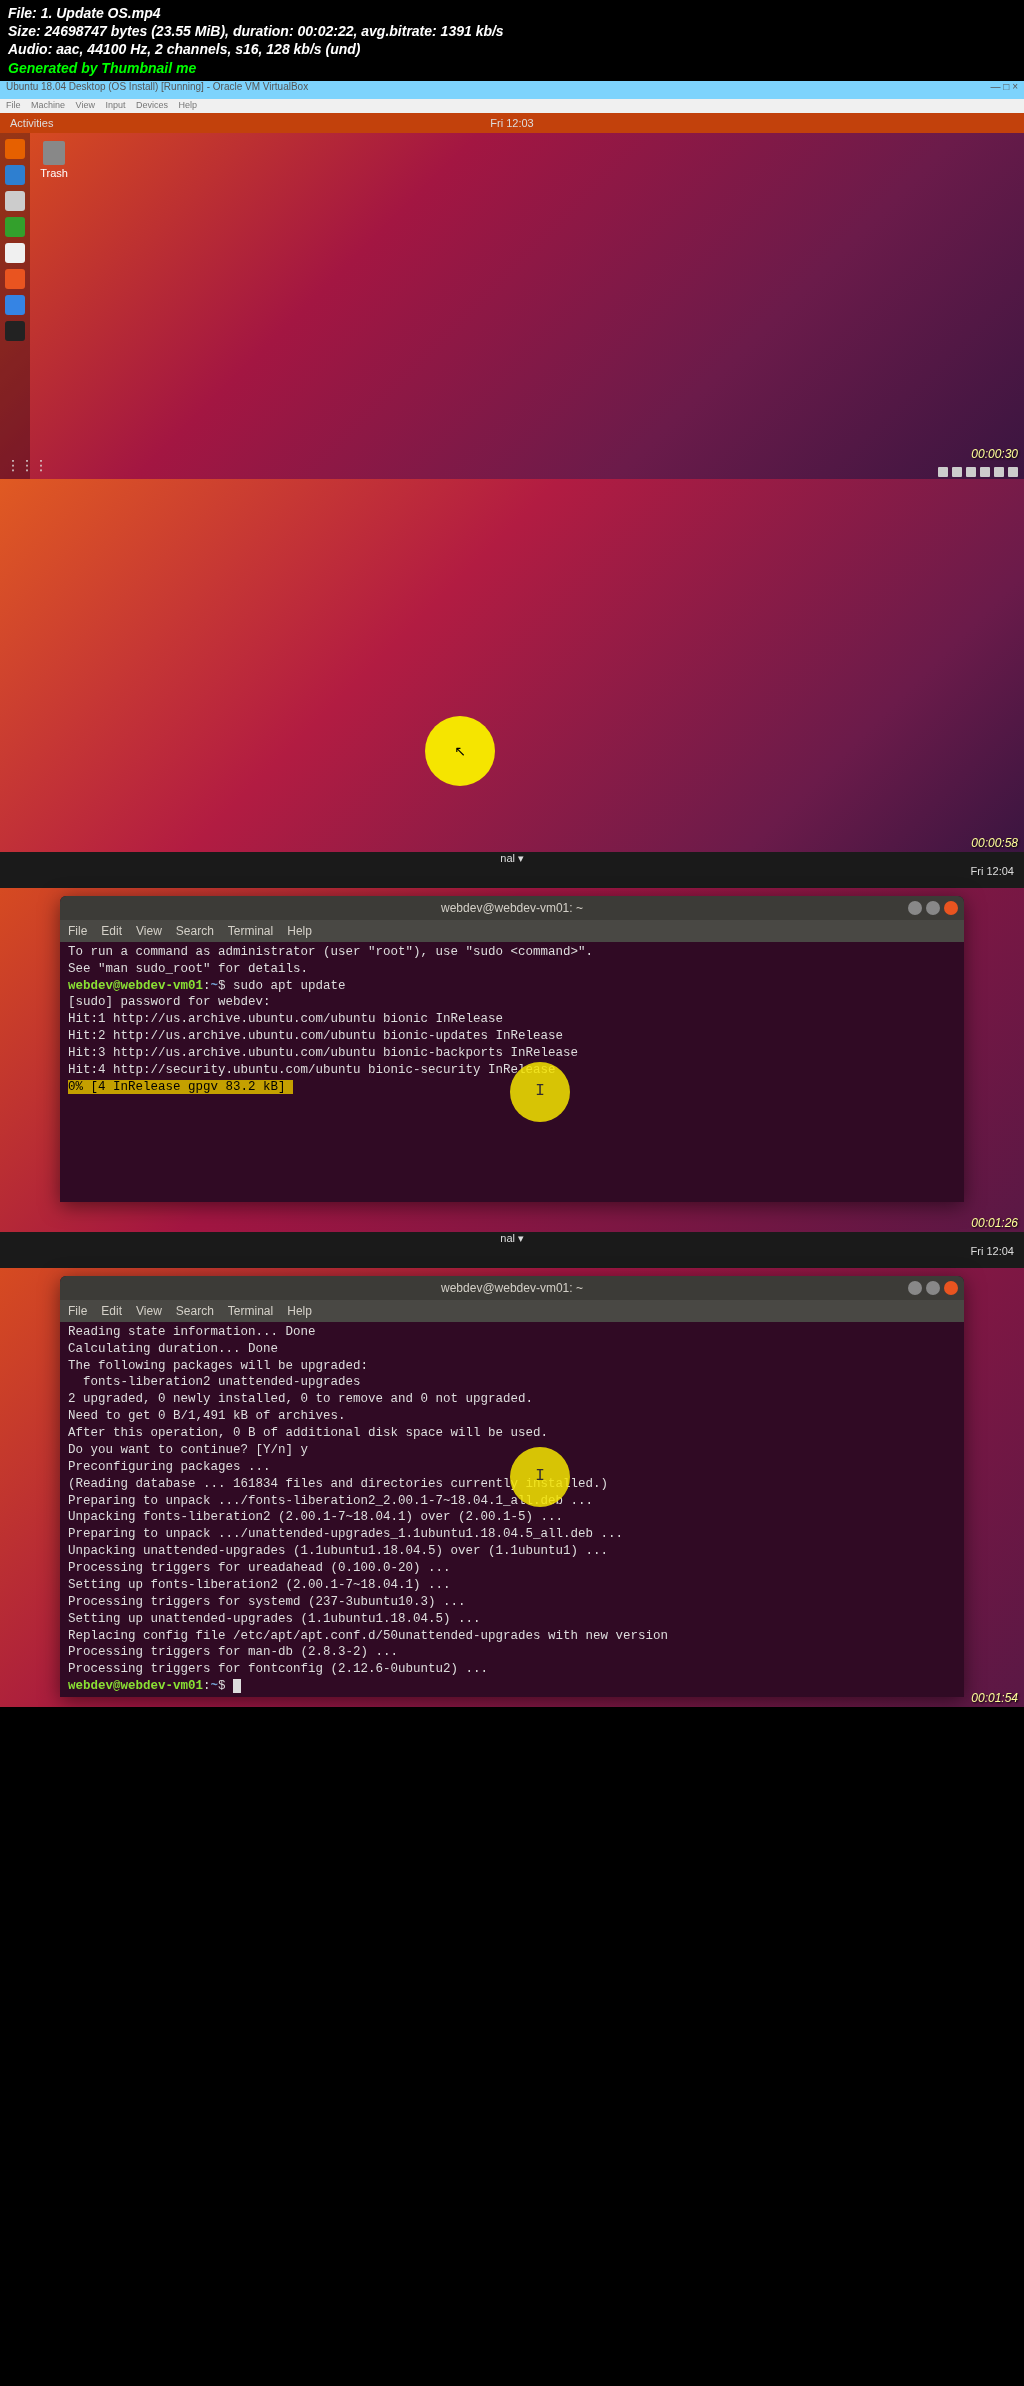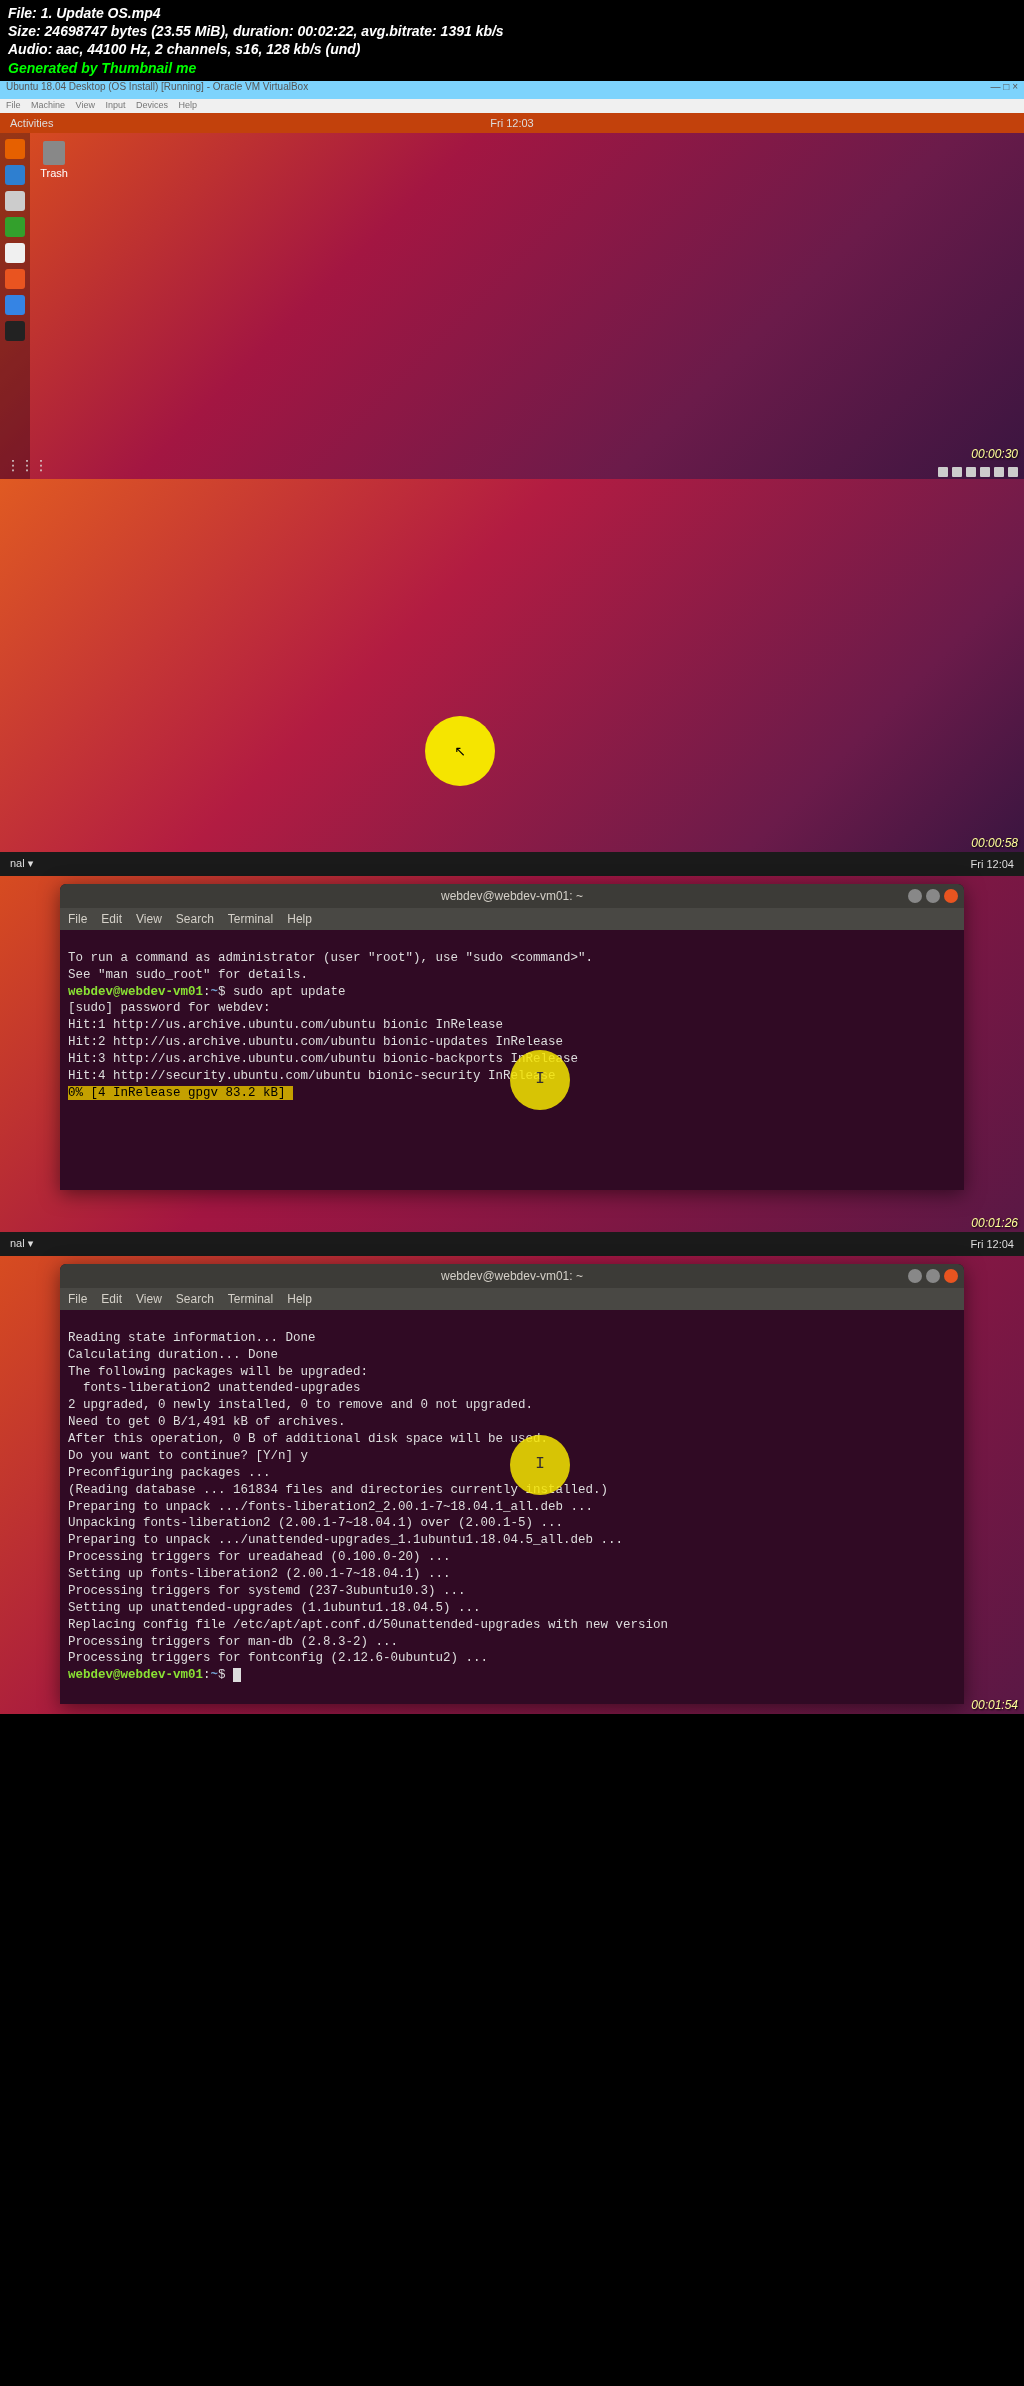--- a/index.html
+++ b/index.html
@@ -23,32 +23,32 @@
 .statusbar { position: absolute; bottom: 2px; right: 6px; display: flex; gap: 4px; }
 .statusbar .si { width: 10px; height: 10px; background: #ccc; border-radius: 1px; }
 
 .frame2 { position: relative; height: 373px; background: linear-gradient(135deg, #e05a22 0%, #b21c42 40%, #6b1b4a 80%, #3a1540 100%); }
 .yellow-cursor { position: absolute; width: 70px; height: 70px; background: #f5e500; border-radius: 50%; display: flex; align-items: center; justify-content: center; }
 .yellow-cursor.c1 { left: 425px; top: 237px; }
 .cursor-arrow { font-size: 14px; color: #000; }
 
 .frame3, .frame4 { position: relative; height: 380px; background: linear-gradient(135deg, #d94e1f 0%, #a31642 40%, #5a1845 100%); }
 .frame4 { height: auto; min-height: 380px; padding-bottom: 10px; }
-.gnome-bar { background: #1a1a1a; height: 24px; display: flex; align-items: center; color: #ddd; font-size: 11px; padding: 0 10px; }
+.gnome-bar { background: #1a1a1a; height: 36px; display: flex; align-items: center; color: #ddd; font-size: 11px; padding: 0 10px; flex-direction: column; }
 .gnome-bar .left { flex: 0 0 auto; }
 .gnome-bar .right { margin-left: auto; }
 .terminal-window { margin: 8px 60px 0 60px; background: #300a24; border-radius: 6px 6px 0 0; overflow: hidden; box-shadow: 0 4px 20px rgba(0,0,0,0.5); }
 .term-titlebar { background: #3c3b37; height: 24px; display: flex; align-items: center; justify-content: center; color: #d4d0c8; font-size: 12px; position: relative; }
 .term-controls { position: absolute; right: 6px; display: flex; gap: 4px; }
 .term-controls .ctl { width: 14px; height: 14px; border-radius: 50%; }
 .ctl.min { background: #888; }
 .ctl.max { background: #888; }
 .ctl.close { background: #e95420; }
 .term-menubar { background: #494844; height: 22px; display: flex; align-items: center; padding: 0 8px; gap: 14px; color: #d4d0c8; font-size: 12px; }
-.term-body { padding: 20px 8px; font-family: 'Courier New', monospace; font-size: 12.5px; line-height: 1.35; color: #ddd; min-height: 260px; position: relative; }
+.term-body { padding: 2px 8px; font-family: 'Courier New', monospace; font-size: 12.5px; line-height: 1.35; color: #ddd; min-height: 260px; position: relative; }
 .term-body .line { white-space: pre-wrap; }
 .prompt-user { color: #8ae234; font-weight: bold; }
 .prompt-path { color: #729fcf; font-weight: bold; }
 .yellow-bg { background: #c4a000; color: #000; }
 .frame3 .yellow-cursor { left: 450px; top: 120px; width: 60px; height: 60px; opacity: 0.85; }
 .frame4 .yellow-cursor { left: 450px; top: 125px; width: 60px; height: 60px; opacity: 0.85; }
 .cursor-ibeam { font-size: 16px; color: #333; }
 </style>
 </head>
 <body>
@@ -184,20 +184,21 @@
       <div class="line">  fonts-liberation2 unattended-upgrades</div>
       <div class="line">2 upgraded, 0 newly installed, 0 to remove and 0 not upgraded.</div>
       <div class="line">Need to get 0 B/1,491 kB of archives.</div>
       <div class="line">After this operation, 0 B of additional disk space will be used.</div>
       <div class="line">Do you want to continue? [Y/n] y</div>
       <div class="line">Preconfiguring packages ...</div>
       <div class="line">(Reading database ... 161834 files and directories currently installed.)</div>
       <div class="line">Preparing to unpack .../fonts-liberation2_2.00.1-7~18.04.1_all.deb ...</div>
       <div class="line">Unpacking fonts-liberation2 (2.00.1-7~18.04.1) over (2.00.1-5) ...</div>
       <div class="line">Preparing to unpack .../unattended-upgrades_1.1ubuntu1.18.04.5_all.deb ...</div>
+      <div class="line">Unpacking unattended-upgrades (1.1ubuntu1.18.04.5) over (1.1ubuntu1) ...</div>
       <div class="line">Processing triggers for ureadahead (0.100.0-20) ...</div>
       <div class="line">Setting up fonts-liberation2 (2.00.1-7~18.04.1) ...</div>
       <div class="line">Processing triggers for systemd (237-3ubuntu10.3) ...</div>
       <div class="line">Setting up unattended-upgrades (1.1ubuntu1.18.04.5) ...</div>
       <div class="line">Replacing config file /etc/apt/apt.conf.d/50unattended-upgrades with new version</div>
       <div class="line">Processing triggers for man-db (2.8.3-2) ...</div>
       <div class="line">Processing triggers for fontconfig (2.12.6-0ubuntu2) ...</div>
       <div class="line"><span class="prompt-user">webdev@webdev-vm01</span>:<span class="prompt-path">~</span><span>$ </span><span style="background:#ddd;color:#300a24">&nbsp;</span></div>
       <div class="yellow-cursor">
           <span class="cursor-ibeam">I</span>

